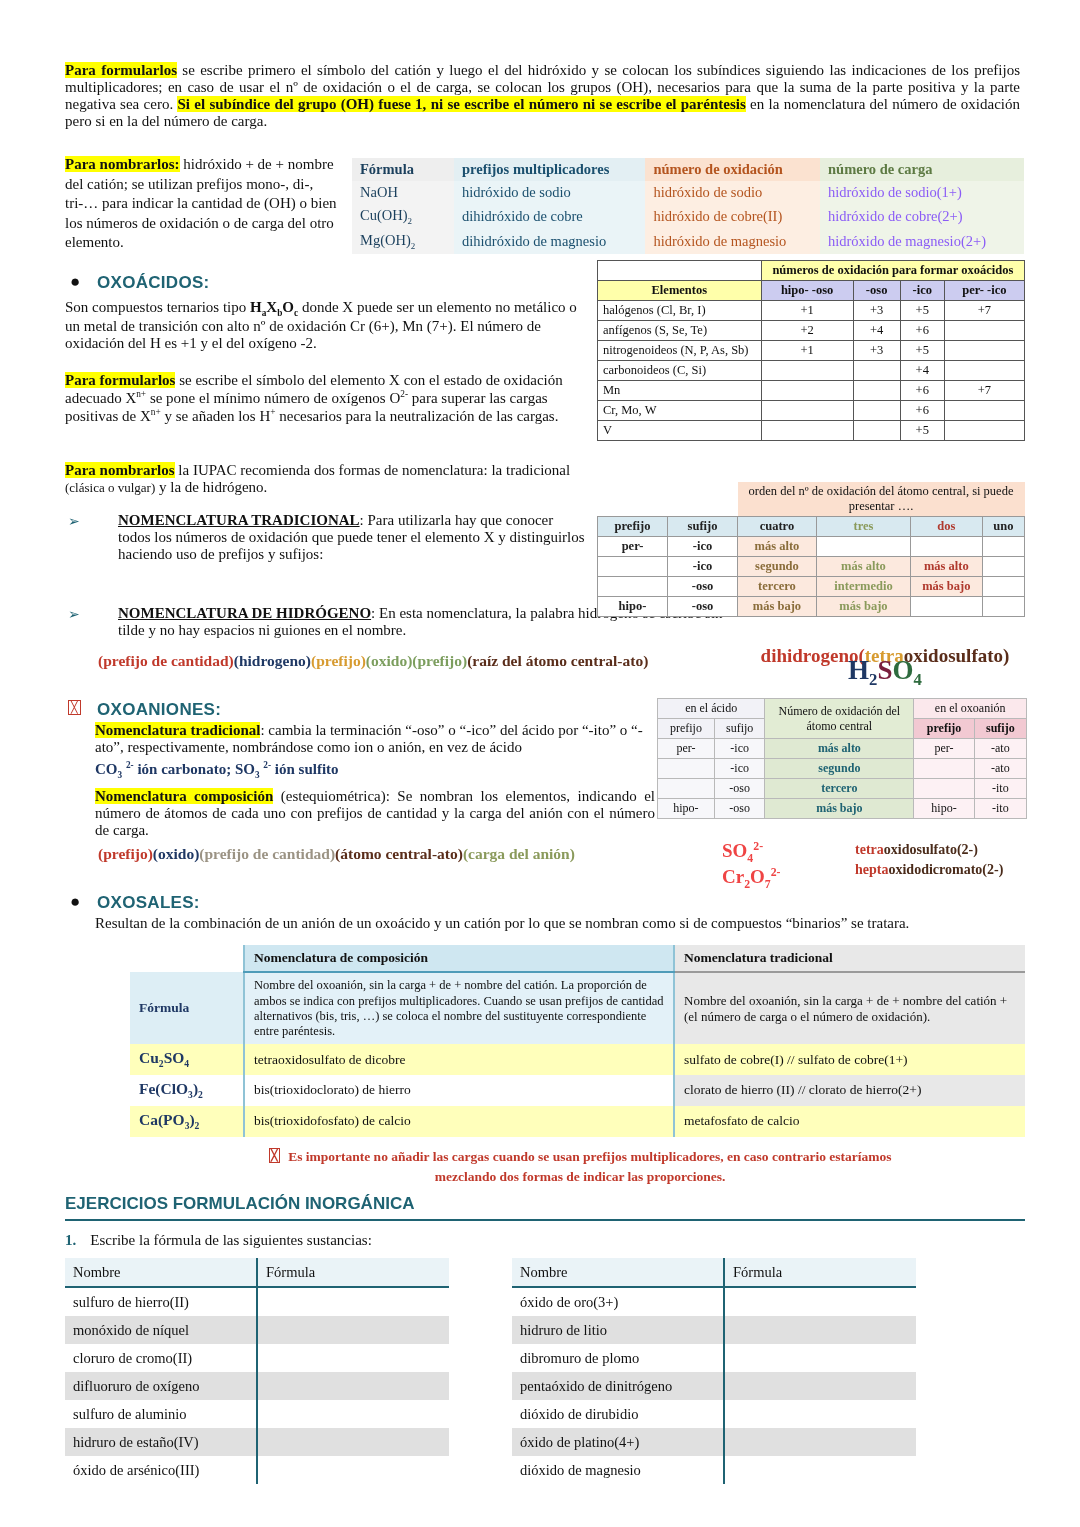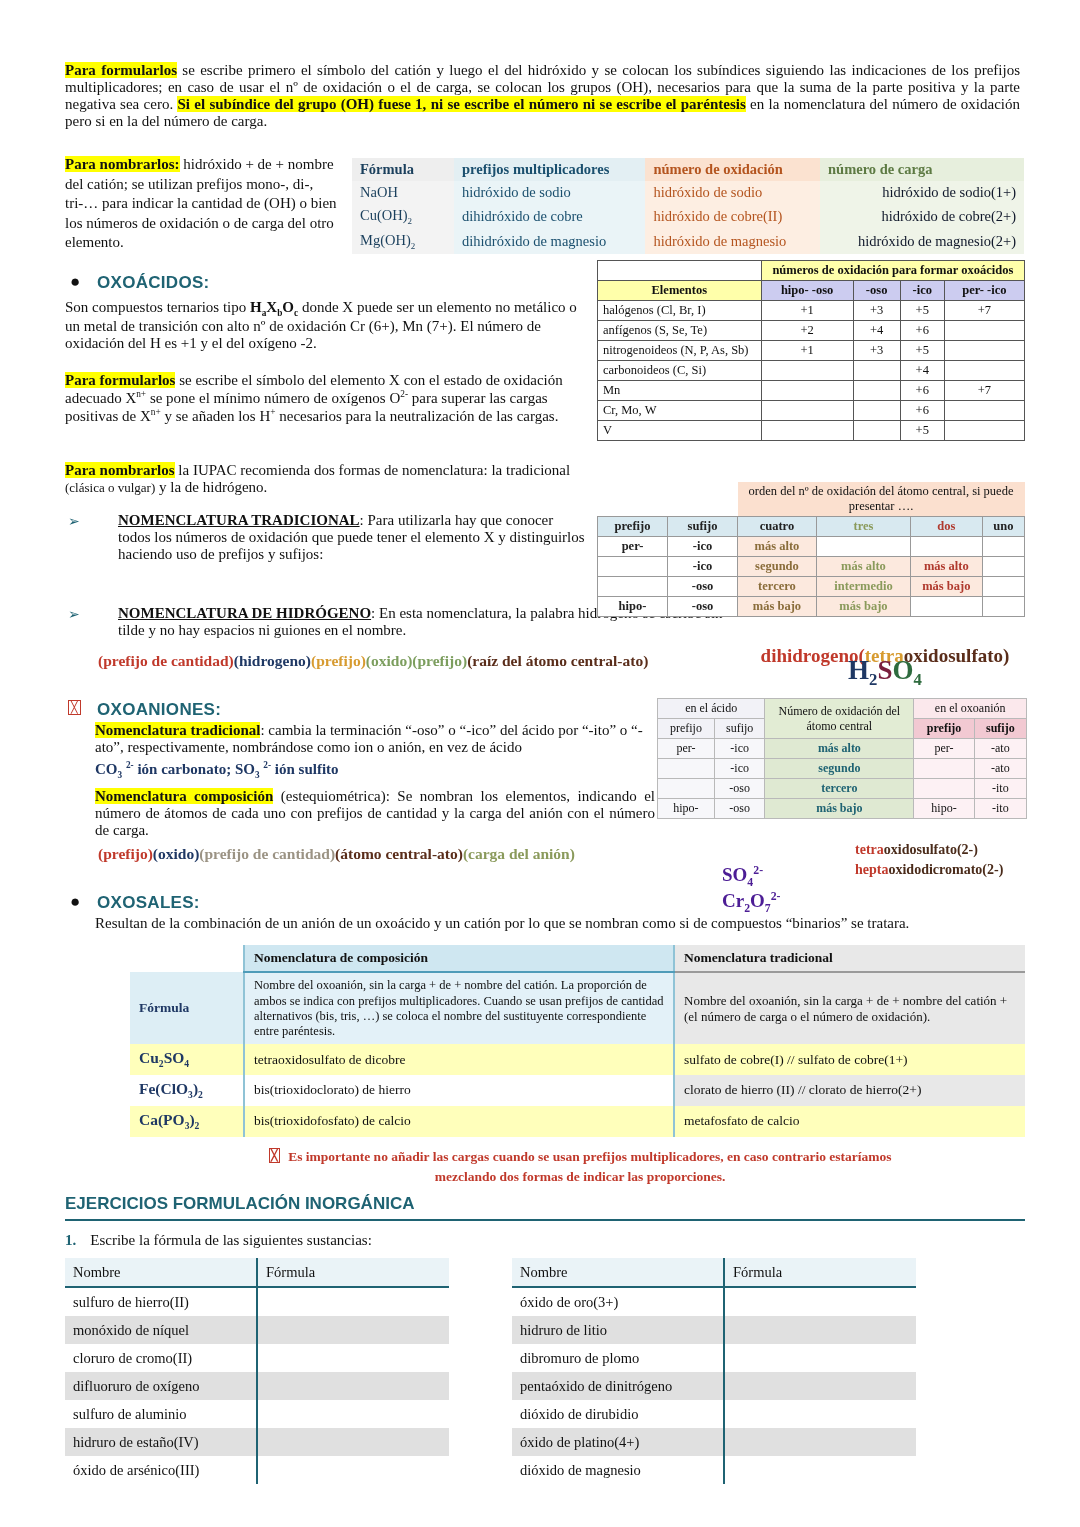--- a/index.html
+++ b/index.html
@@ -24,21 +24,21 @@
   #tbl-hidroxidos{left:352px;top:158px;width:672px;border-collapse:collapse;font-size:14.5px;}
   #tbl-hidroxidos td{padding:3px 8px;vertical-align:middle;white-space:nowrap;}
   #tbl-hidroxidos .h{font-weight:bold;}
   .c-form{background:#eeeeee;color:#1a3f5c;width:86px;}
   .c-pref{background:#e3eff3;color:#1a4f6e;}
   .c-ox{background:#fbe2d0;color:#b4541e;}
   .c-cg{background:#e7efdd;color:#5d7a43;}
   .c-form2{background:#f3f3f3;color:#1a3f5c;}
   .c-pref2{background:#eaf4f7;color:#1a4f6e;}
   .c-ox2{background:#fdeee2;color:#b4541e;}
-  .c-cg2{background:#eff4e8;color:#0f172a;text-align:right;}
+  .c-cg2{background:#eff4e8;color:#8b5cf6;}
 
   
   .bullet{position:absolute;font-size:17px;color:#111;}
   .sec-title{position:absolute;font-family:"Liberation Sans",sans-serif;font-weight:bold;
              color:#1f6373;font-size:17px;letter-spacing:0.3px;}
 
   #p-oxoac1{left:65px;top:299px;width:530px;}
   #p-oxoac2{left:65px;top:372px;width:530px;}
   #p-oxoac3{left:65px;top:462px;width:530px;}
 
@@ -98,21 +98,21 @@
   #tbl-oxan td{border:1px solid #b9b9b9;padding:2px 4px;text-align:center;}
   .oa-hdr{background:#f2f2f7;font-weight:normal;}
   .oa-green-h{background:#e2ecd4;}
   .oa-pink-h{background:#fbe8ec;}
   .oa-pinkb{background:#f2c9d2;font-weight:bold;}
   .oa-greenb{background:#dfe9d2;font-weight:bold;color:#1f6373;}
   .oa-light{background:#f7f7fa;}
   .oa-pink{background:#fdf1f4;}
 
   
-  #ex-ions{left:722px;top:840px;font-weight:bold;font-size:19px;color:#4c1d95;margin-top:24px;}
+  #ex-ions{left:722px;top:840px;font-weight:bold;font-size:19px;color:#ef4444;}
   #ex-names{left:855px;top:842px;font-weight:bold;font-size:14px;}
   .nm-red{color:#c0392b;}
   .nm-dark{color:#4a2b1a;}
 
   
   #p-oxosales{left:95px;top:915px;width:930px;}
 
   
   #tbl-oxosales{left:130px;top:945px;width:895px;border-collapse:collapse;font-size:13.5px;}
   #tbl-oxosales td{padding:5px 9px;vertical-align:middle;line-height:1.22;}

